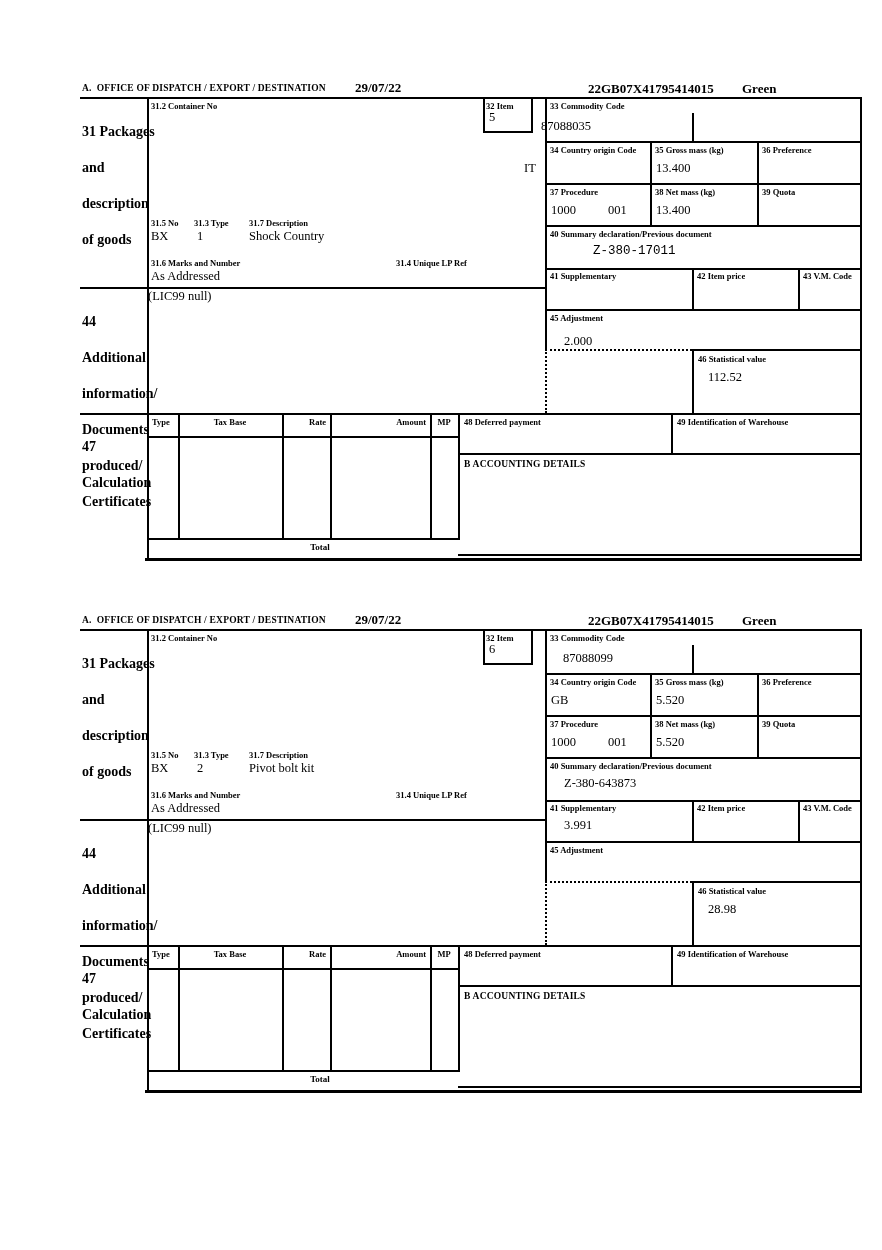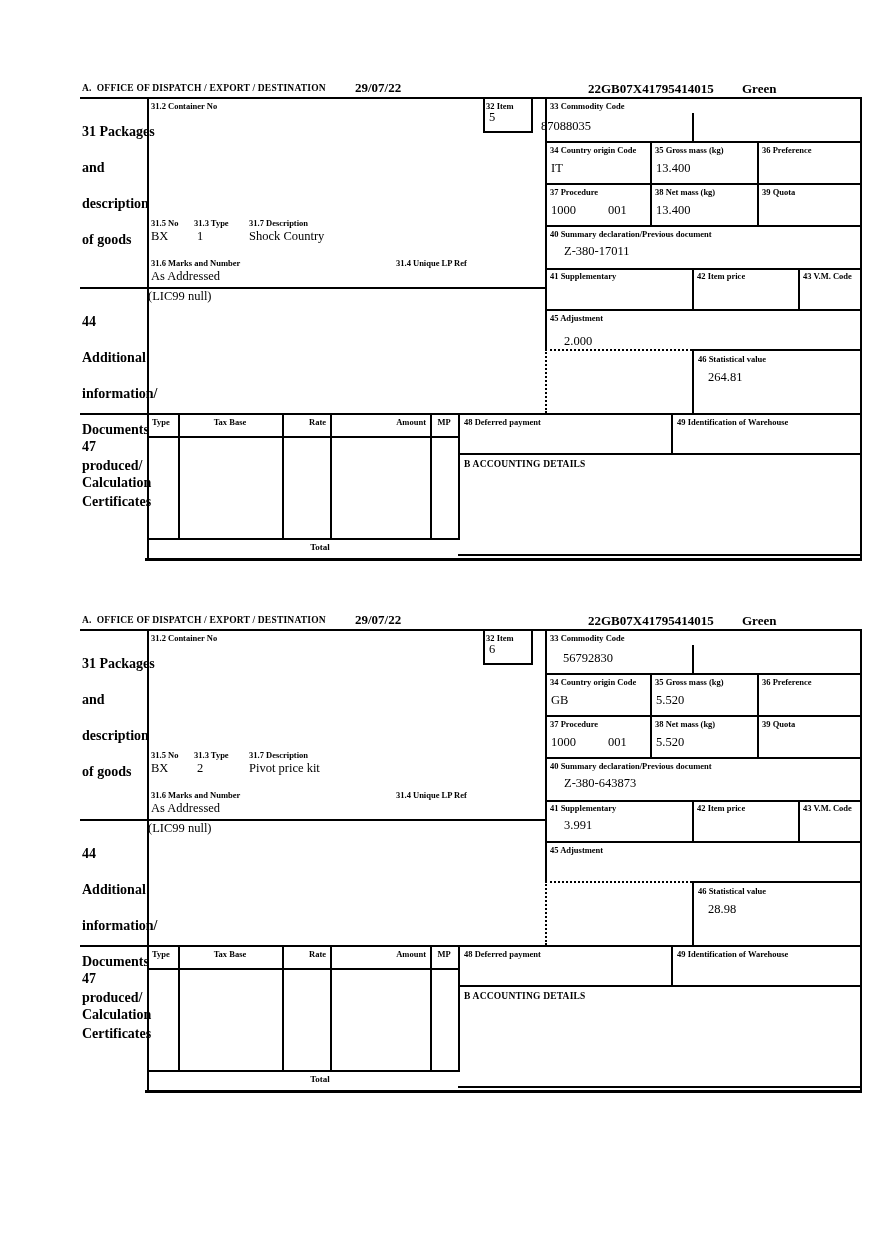--- a/index.html
+++ b/index.html
@@ -85,43 +85,43 @@
     </div>
     <div class="lbl" style="left:71px;top:21px;">31.2 Container No</div>
 
     <div class="lbl" style="left:406px;top:21px;">32 Item</div>
     <div class="val" style="left:409px;top:30px;">5</div>
 
     <div class="lbl" style="left:470px;top:21px;">33 Commodity Code</div>
     <div class="val" style="left:461px;top:39px;">87088035</div>
 
     <div class="lbl" style="left:470px;top:65px;">34 Country origin Code</div>
-    <div class="val" style="left:471px;top:81px;text-align:right;">IT</div>
+    <div class="val" style="left:444px;top:81px;text-align:right;">IT</div>
     <div class="lbl" style="left:575px;top:65px;">35 Gross mass (kg)</div>
     <div class="val" style="left:576px;top:81px;">13.400</div>
     <div class="lbl" style="left:682px;top:65px;">36 Preference</div>
 
     <div class="lbl" style="left:470px;top:107px;">37 Procedure</div>
     <div class="val" style="left:471px;top:123px;">1000</div>
     <div class="val" style="left:528px;top:123px;">001</div>
     <div class="lbl" style="left:575px;top:107px;">38 Net mass (kg)</div>
     <div class="val" style="left:576px;top:123px;">13.400</div>
     <div class="lbl" style="left:682px;top:107px;">39 Quota</div>
 
     <div class="lbl" style="left:470px;top:149px;">40 Summary declaration/Previous document</div>
-    <div class="val" style="left:484px;top:164px;">Z-380-17011</div>
+    <div class="val" style="left:513px;top:164px;font-family:Liberation Mono, monospace;">Z-380-17011</div>
 
     <div class="lbl" style="left:470px;top:191px;">41 Supplementary</div>
     <div class="val" style="left:484px;top:206px;margin-top:48px;">2.000</div>
     <div class="lbl" style="left:617px;top:191px;">42 Item price</div>
     <div class="lbl" style="left:723px;top:191px;">43 V.M. Code</div>
 
     <div class="lbl" style="left:470px;top:233px;">45 Adjustment</div>
     <div class="lbl" style="left:618px;top:274px;">46 Statistical value</div>
-    <div class="val" style="left:628px;top:290px;">264.81</div>
+    <div class="val" style="left:628px;top:290px;">112.52</div>
 
     <div class="lbl" style="left:71px;top:138px;">31.5 No</div>
     <div class="lbl" style="left:114px;top:138px;">31.3 Type</div>
     <div class="lbl" style="left:169px;top:138px;">31.7 Description</div>
     <div class="val" style="left:71px;top:149px;">BX</div>
     <div class="val" style="left:117px;top:149px;">1</div>
     <div class="val" style="left:169px;top:149px;">Shock Country</div>
     <div class="lbl" style="left:71px;top:178px;">31.6 Marks and Number</div>
     <div class="lbl" style="left:316px;top:178px;">31.4 Unique LP Ref</div>
     <div class="val" style="left:71px;top:189px;">As Addressed</div>
@@ -209,21 +209,21 @@
       <div>and</div>
       <div>description</div>
       <div>of goods</div>
     </div>
     <div class="lbl" style="left:71px;top:21px;">31.2 Container No</div>
 
     <div class="lbl" style="left:406px;top:21px;">32 Item</div>
     <div class="val" style="left:409px;top:30px;">6</div>
 
     <div class="lbl" style="left:470px;top:21px;">33 Commodity Code</div>
-    <div class="val" style="left:483px;top:39px;">56792830</div>
+    <div class="val" style="left:483px;top:39px;">87088099</div>
 
     <div class="lbl" style="left:470px;top:65px;">34 Country origin Code</div>
     <div class="val" style="left:471px;top:81px;">GB</div>
     <div class="lbl" style="left:575px;top:65px;">35 Gross mass (kg)</div>
     <div class="val" style="left:576px;top:81px;">5.520</div>
     <div class="lbl" style="left:682px;top:65px;">36 Preference</div>
 
     <div class="lbl" style="left:470px;top:107px;">37 Procedure</div>
     <div class="val" style="left:471px;top:123px;">1000</div>
     <div class="val" style="left:528px;top:123px;">001</div>
@@ -241,21 +241,21 @@
 
     <div class="lbl" style="left:470px;top:233px;">45 Adjustment</div>
     <div class="lbl" style="left:618px;top:274px;">46 Statistical value</div>
     <div class="val" style="left:628px;top:290px;">28.98</div>
 
     <div class="lbl" style="left:71px;top:138px;">31.5 No</div>
     <div class="lbl" style="left:114px;top:138px;">31.3 Type</div>
     <div class="lbl" style="left:169px;top:138px;">31.7 Description</div>
     <div class="val" style="left:71px;top:149px;">BX</div>
     <div class="val" style="left:117px;top:149px;">2</div>
-    <div class="val" style="left:169px;top:149px;">Pivot price kit</div>
+    <div class="val" style="left:169px;top:149px;">Pivot bolt kit</div>
     <div class="lbl" style="left:71px;top:178px;">31.6 Marks and Number</div>
     <div class="lbl" style="left:316px;top:178px;">31.4 Unique LP Ref</div>
     <div class="val" style="left:71px;top:189px;">As Addressed</div>
 
     <div class="lblm" style="left:2px;top:212px;">
       <div>44</div>
       <div>Additional</div>
       <div>information/</div>
       <div>Documents</div>
       <div>produced/</div>

